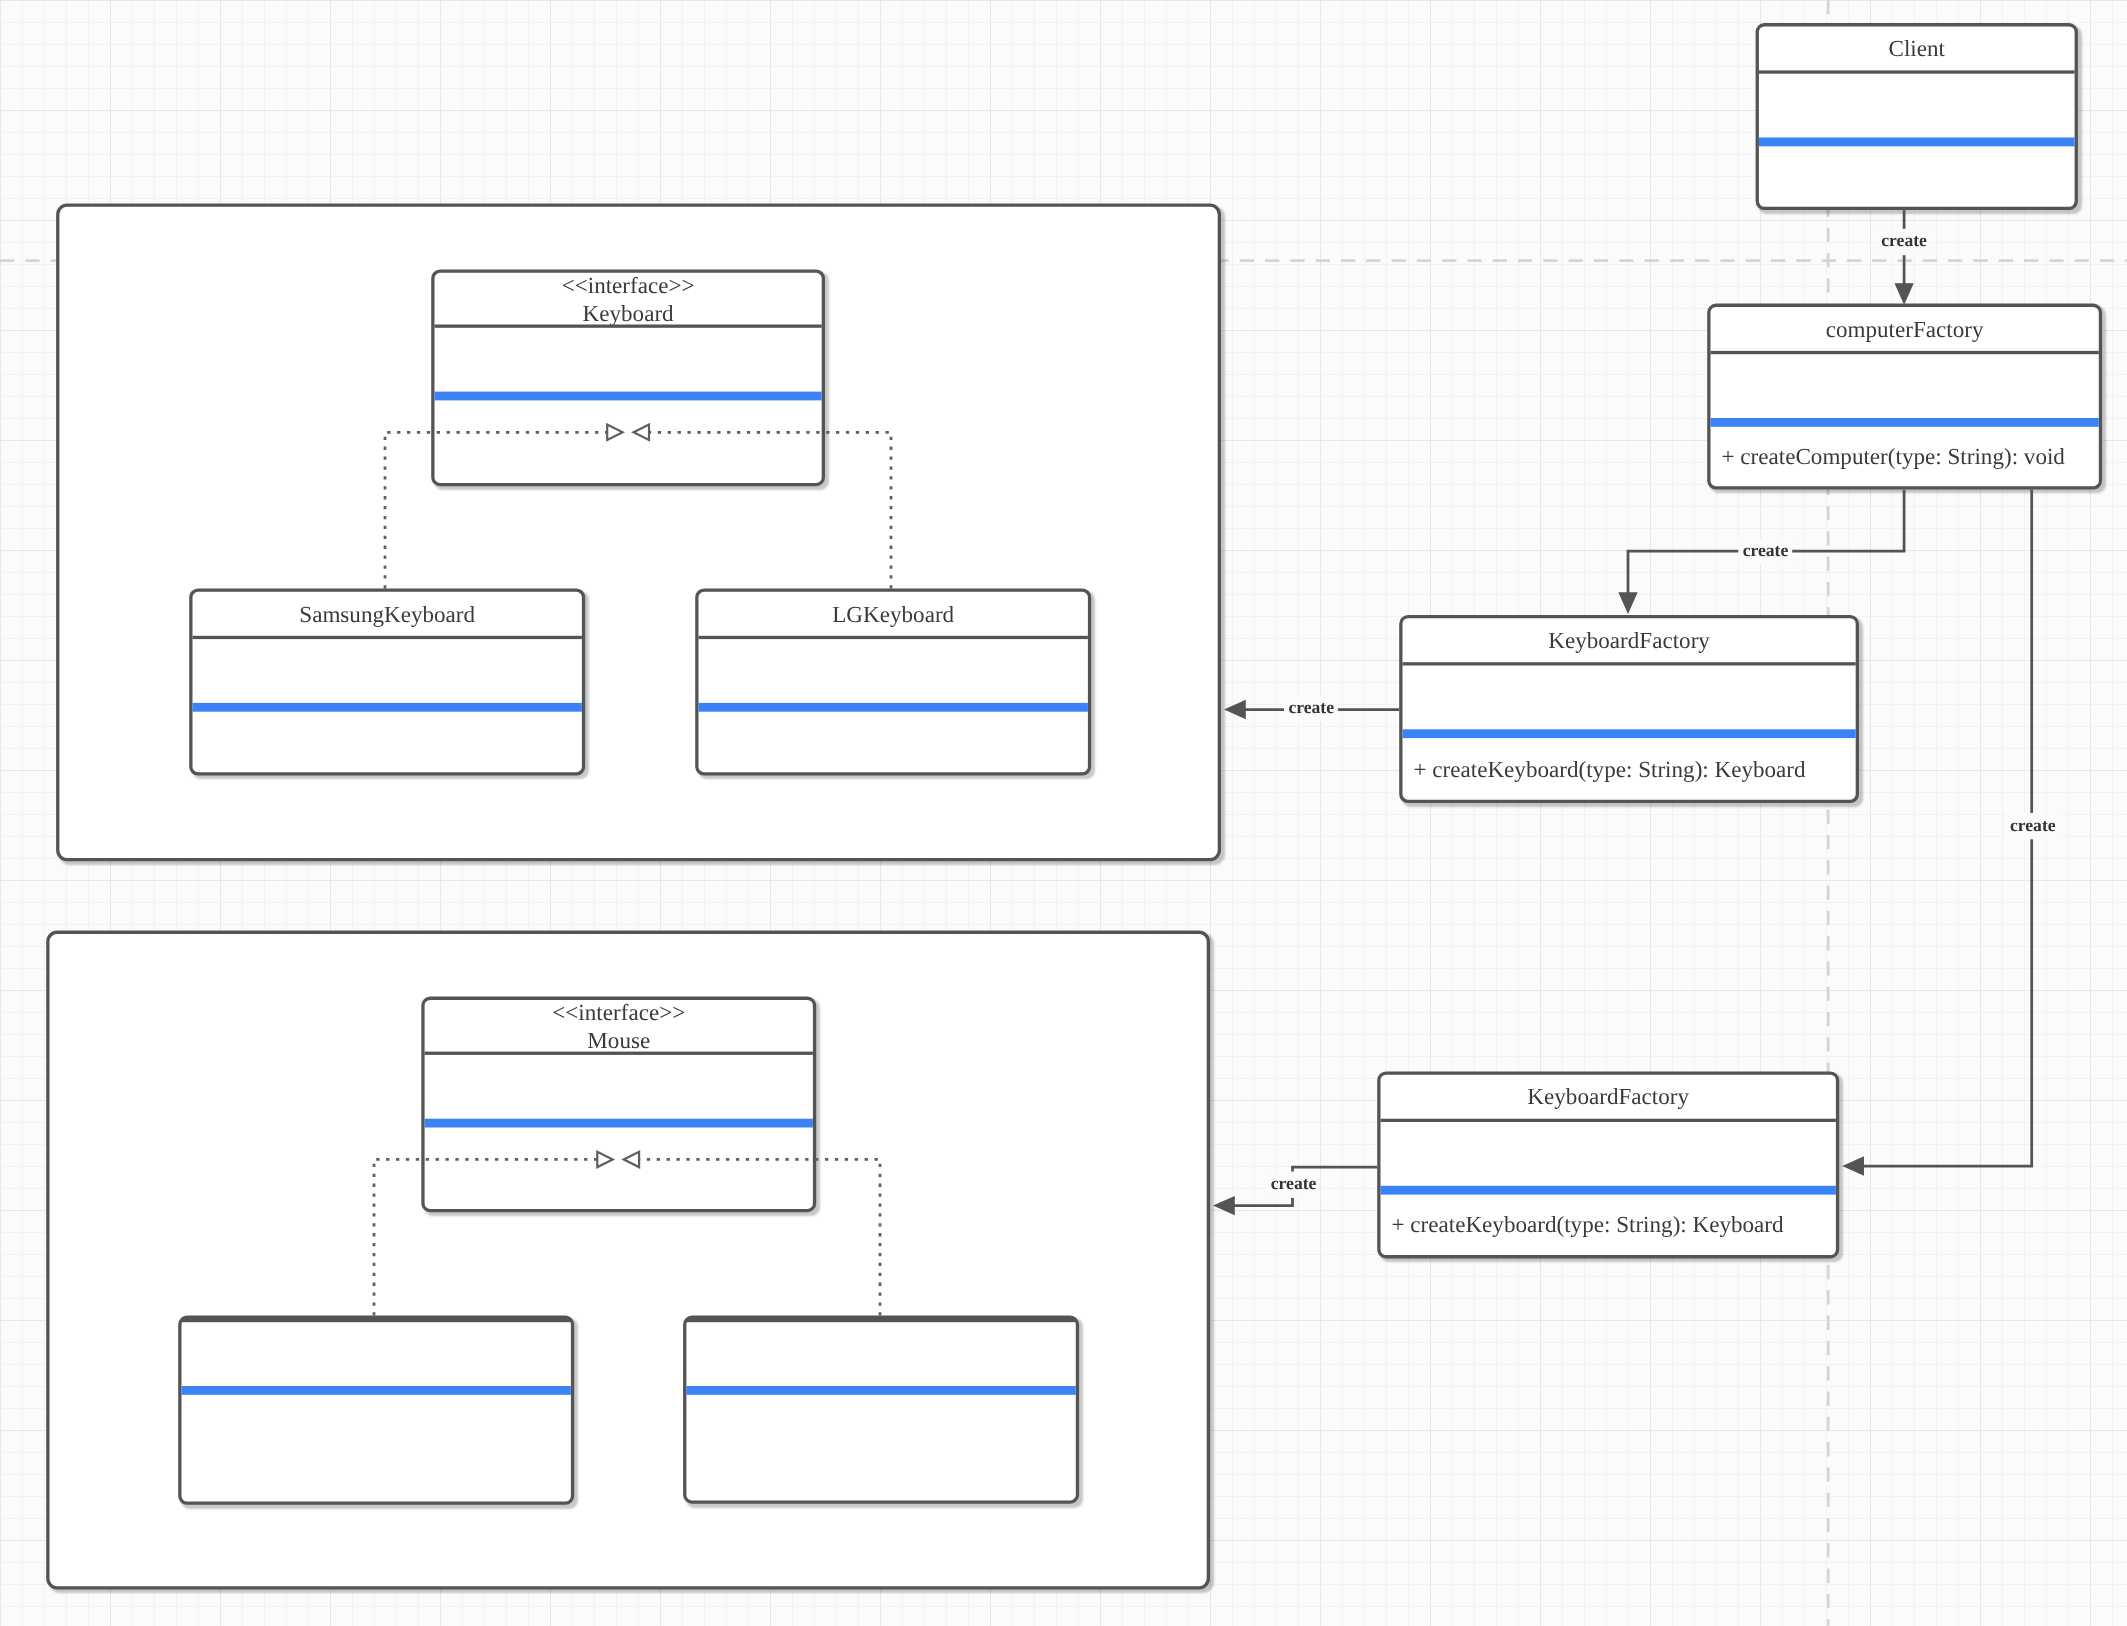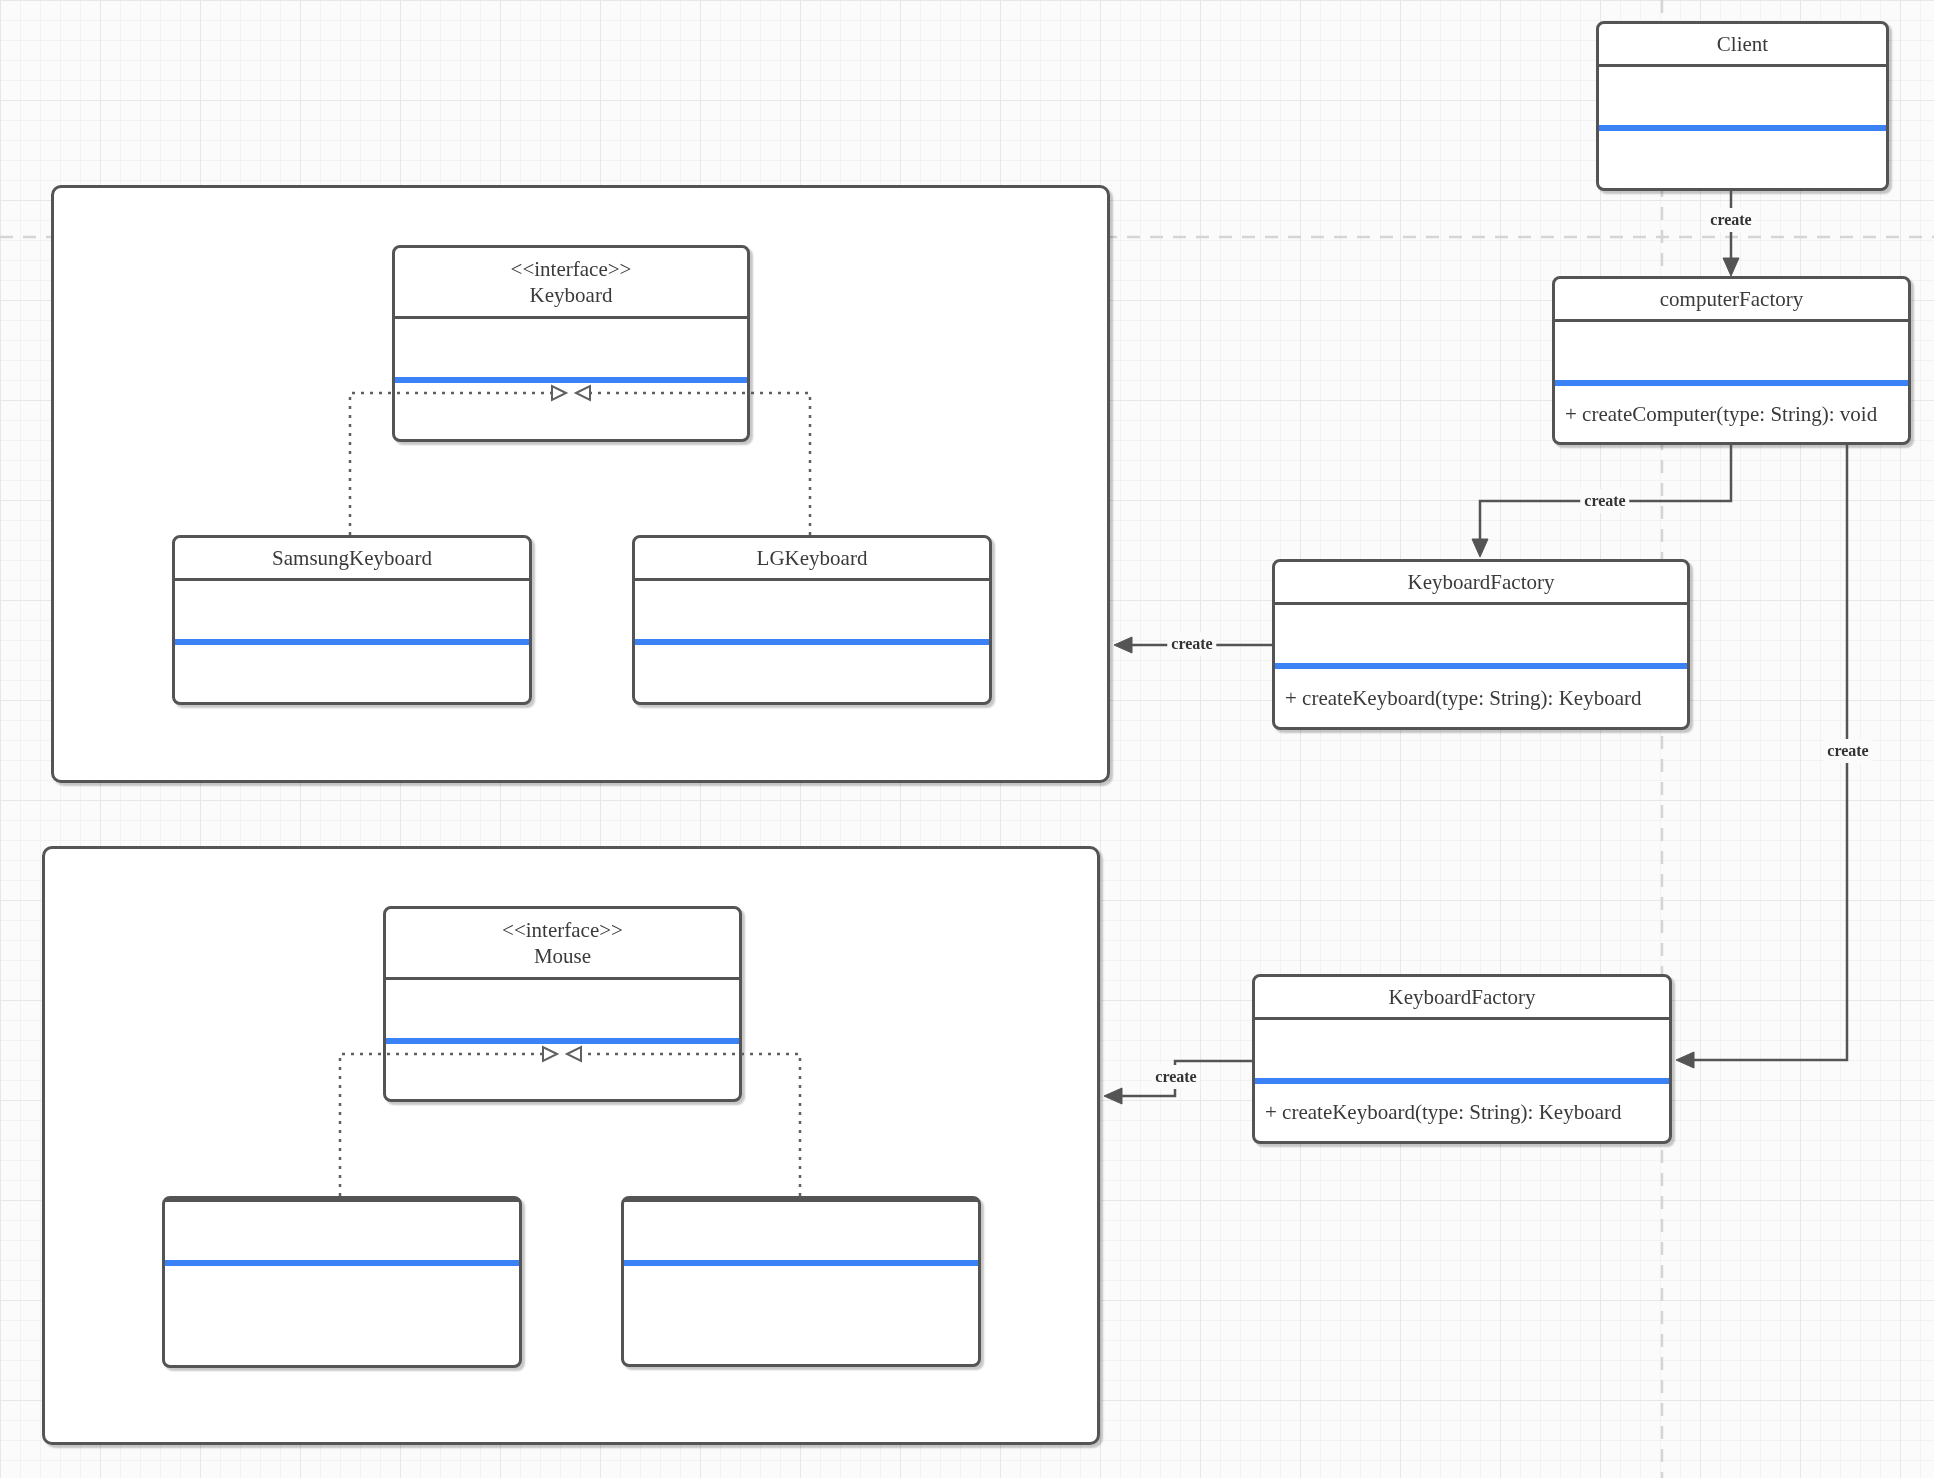--- a/index.html
+++ b/index.html
@@ -24,24 +24,24 @@
   .uml-box{
     position:absolute;background:#ffffff;border:3px solid #545454;border-radius:8px;
     box-shadow:3px 3px 2px rgba(0,0,0,0.22);box-sizing:border-box;
     display:flex;flex-direction:column;z-index:3;
   }
   .uml-row{box-sizing:border-box;}
   .uml-title{
     height:40px;display:flex;flex-direction:column;align-items:center;justify-content:center;
     font-size:21px;line-height:26px;white-space:nowrap;
   }
-  .uml-box.iface .uml-title{height:68px;}
+  .uml-box.iface .uml-title{height:47px;}
   .uml-mid{height:61px;border-top:3px solid #545454;}
   .uml-methods{
-    flex:1;border-top:6px solid #3b82f6;display:flex;align-items:center;
+    flex:1;border-top:8px solid #3b82f6;display:flex;align-items:center;
     padding:0 10px;font-size:21px;white-space:nowrap;
   }
   #edge-layer{z-index:4;}
   .edge-label{
     position:absolute;transform:translate(-50%,-50%);
     font-weight:bold;font-size:16px;color:#333333;
     background:#fbfbfb;padding:0 4px;line-height:24px;z-index:5;white-space:nowrap;
   }
 </style>
 </head>

